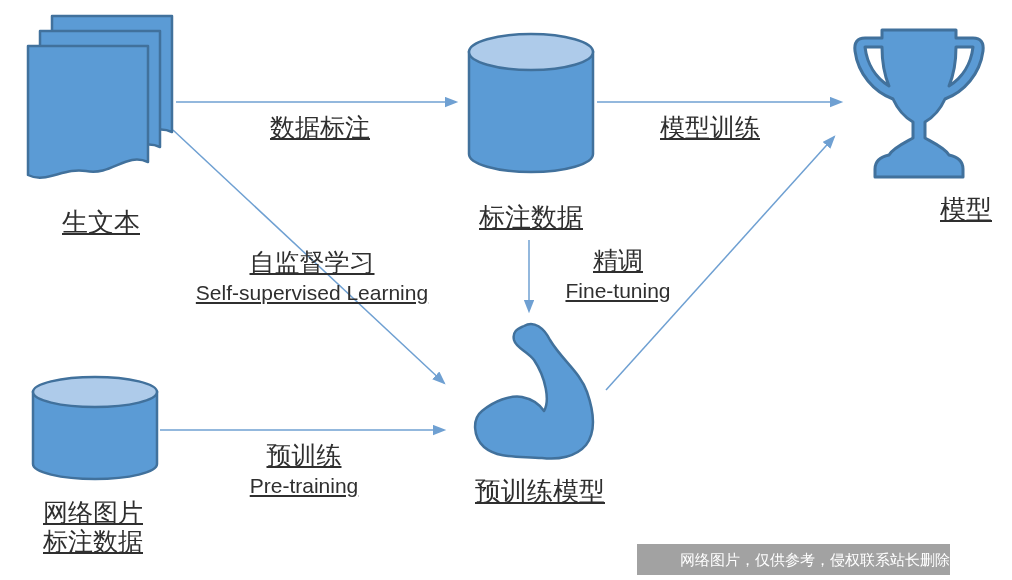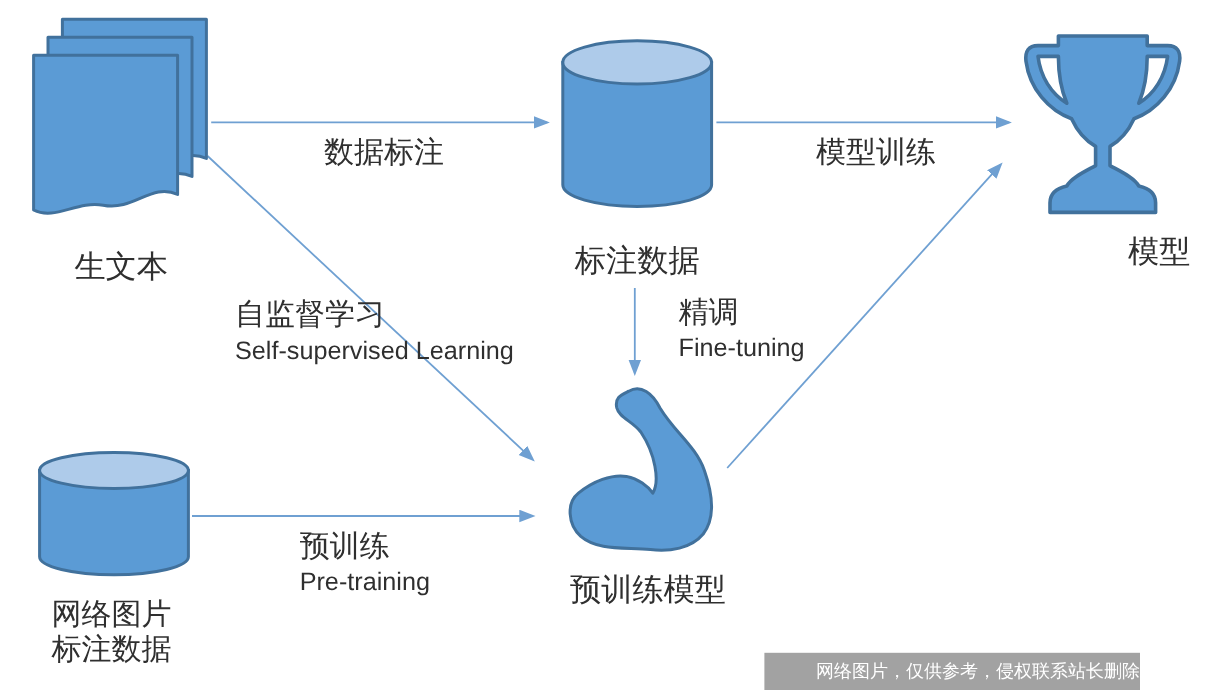--- a/index.html
+++ b/index.html
@@ -9,22 +9,24 @@
     height: 580px;
     background: #ffffff;
     overflow: hidden;
     font-family: "Liberation Sans", sans-serif;
   }
   .layer { position: absolute; left: 0; top: 0; }
   .icon { position: absolute; }
   .label {
     position: absolute;
     transform: translateX(-50%);
+    text-align: center;
     color: #2f2f2f;
     white-space: nowrap;
+    text-decoration: underline;
   }
   .zh { font-size: 25px; line-height: 29px; display: block; }
   .en { font-size: 21px; line-height: 31px; display: block; }
   .node-label { font-size: 26px; }
   .watermark {
     position: absolute;
     left: 637px;
     top: 544px;
     width: 313px;
     height: 31px;
@@ -93,21 +95,21 @@
 
   <div class="label node-label" style="left:540px; top:474px;">预训练模型</div>
 
   <div class="label" style="left:93px; top:498px;">
     <span class="zh">网络图片</span>
     <span class="zh">标注数据</span>
   </div>
 
   <div class="label zh" style="left:320px; top:113px;">数据标注</div>
 
-  <div class="label zh" style="left:710px; top:113px;margin-left:20px;">模型训练</div>
+  <div class="label zh" style="left:710px; top:113px;">模型训练</div>
 
   <div class="label" style="left:312px; top:248px;">
     <span class="zh">自监督学习</span>
     <span class="en">Self-supervised Learning</span>
   </div>
 
   <div class="label" style="left:304px; top:441px;">
     <span class="zh">预训练</span>
     <span class="en">Pre-training</span>
   </div>

